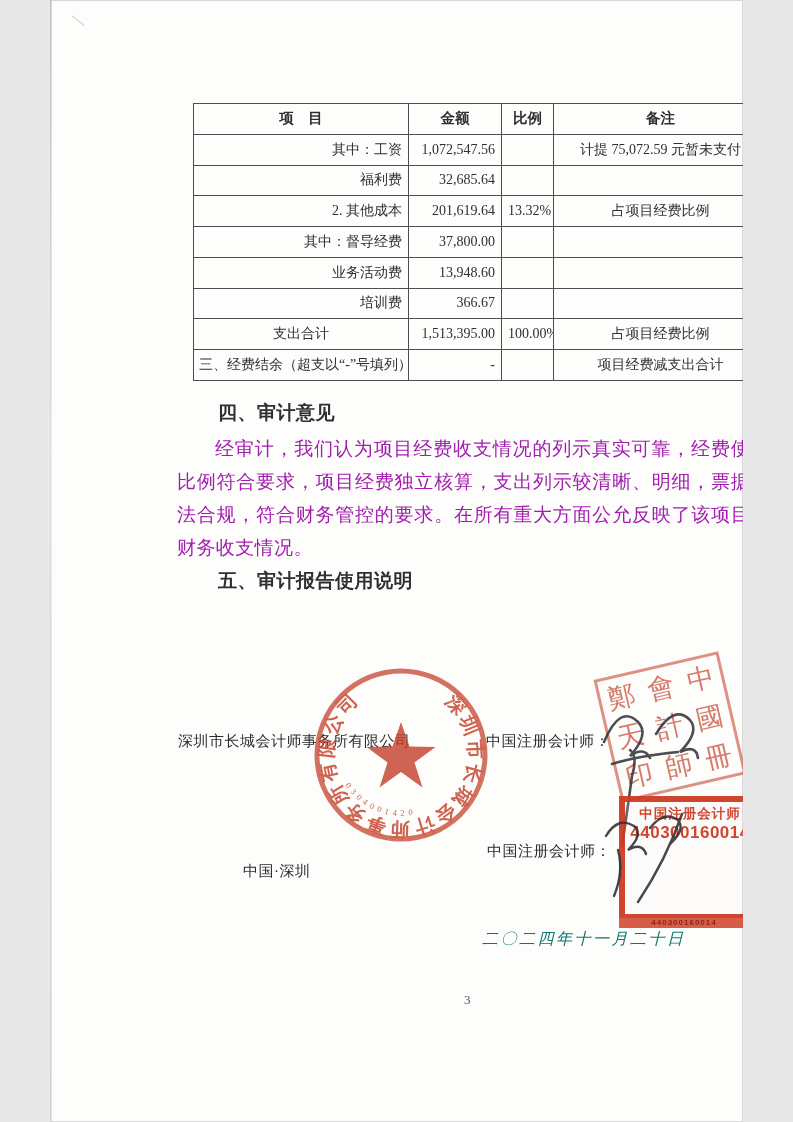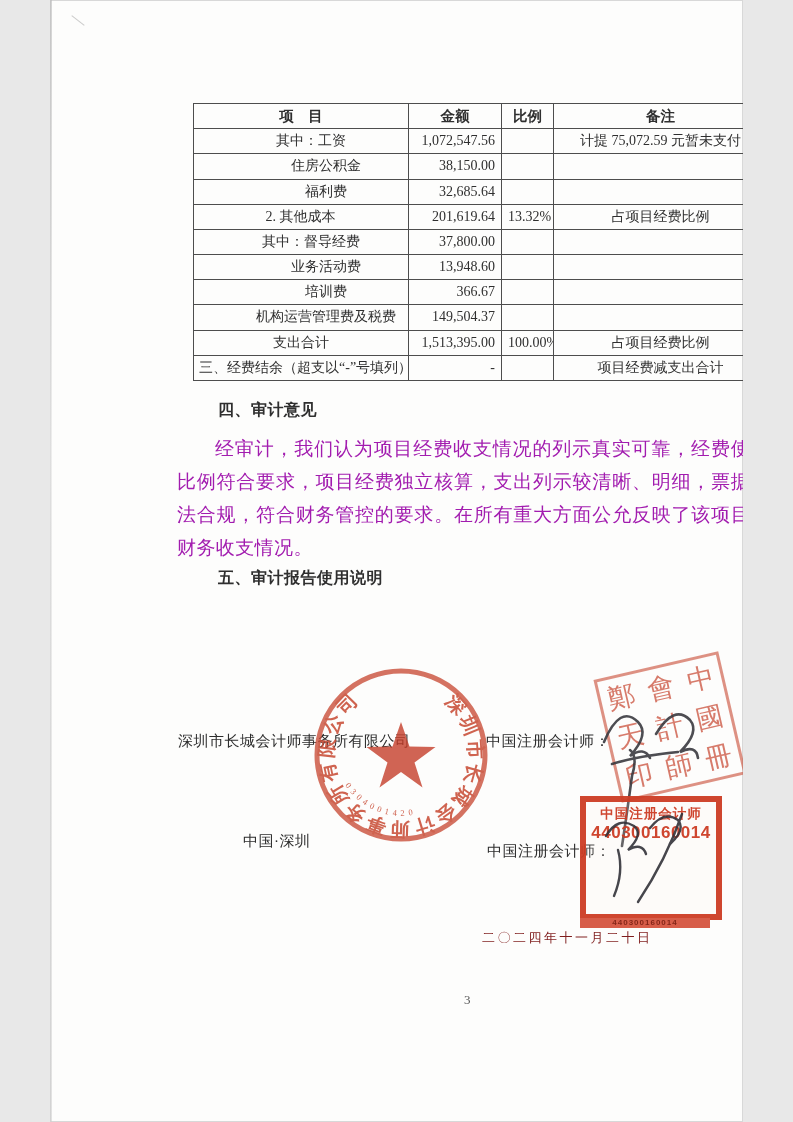--- a/index.html
+++ b/index.html
@@ -17,51 +17,51 @@
     position:absolute;left:143px;top:103px;width:574px;height:278px;
     border-collapse:collapse;table-layout:fixed;font-size:14px;
   }
   table.exp col.c1{width:215px}table.exp col.c2{width:93px}
   table.exp col.c3{width:52px}table.exp col.c4{width:214px}
   table.exp th,table.exp td{
     border:1px solid #4d4d4d;padding:0 6px;overflow:hidden;white-space:nowrap;
     font-weight:400;height:22px;
   }
   table.exp th{font-weight:700;text-align:center;font-size:14.5px;}
-  td.c-item{text-align:center;}
+  td.c-item{text-align:right;}
   td.c-item.ind0{padding-left:5px;}
   td.c-item.ind1{padding-left:26px;}
   td.c-item.ind2{padding-left:56px;}
   td.c-item.indc{text-align:center;}
   td.c-item.b{font-weight:400;}
   td.c-amt{text-align:right;padding-right:12px;}
   td.c-ratio{text-align:right;padding-right:6px;}
   td.c-note{text-align:center;padding-left:9px;}
 
   
-  .sec-title{position:absolute;left:168px;font-size:16px;font-weight:700;letter-spacing:.5px;}
+  .sec-title{position:absolute;left:168px;font-size:19px;font-weight:700;letter-spacing:.5px;}
   .sec-body{
     position:absolute;left:127px;width:593px;font-size:19px;line-height:33px;
     text-align:justify;text-indent:2em;letter-spacing:.4px;color:#a21caf;
   }
   .sig-text{position:absolute;font-size:15px;letter-spacing:.5px;color:#2d2d2d;}
-  .date-line{position:absolute;left:432px;top:929px;font-size:13px;letter-spacing:2.5px;color:#7f1d1d;}
+  .date-line{position:absolute;left:432px;top:929px;font-size:16px;letter-spacing:2.5px;color:#0f766e;font-style:italic;}
   .page-num{position:absolute;left:414px;top:992px;font-size:13px;color:#555;}
 
   
   .round-seal{position:absolute;left:262px;top:666px;width:178px;height:178px;opacity:.88;pointer-events:none;}
   .sq-seal1{
     position:absolute;left:556px;top:664px;width:122px;height:120px;
     transform:rotate(-13deg);border:3px solid rgba(201,72,50,.7);
     display:grid;grid-template-rows:repeat(3,1fr);opacity:.85;
   }
   .s1row{display:flex;justify-content:space-around;align-items:center;}
   .s1ch{font-size:27px;line-height:1;color:rgba(198,66,44,.82);font-weight:400;}
   .sq-seal2{
-    position:absolute;left:530px;top:796px;width:130px;height:112px;
+    position:absolute;left:569px;top:796px;width:130px;height:112px;
     border:6px solid #cd3d25;background:rgba(255,240,235,.15);
     display:flex;flex-direction:column;align-items:center;opacity:.95;
   }
   .s2-title{font-size:13.5px;font-weight:700;color:#cd3d25;letter-spacing:1px;margin-top:3px;white-space:nowrap;}
   .s2-name{font-size:29px;font-weight:700;color:#cd3d25;letter-spacing:12px;margin:1px 0 0 10px;line-height:1.1;white-space:nowrap;}
   .s2-num{font-size:17px;font-weight:700;color:#cd3d25;letter-spacing:.5px;font-family:"Liberation Sans","DejaVu Sans",sans-serif;white-space:nowrap;}
   .s2-strip{
     position:absolute;left:-6px;bottom:-14px;width:130px;height:10px;background:#d65540;
     font-size:8px;line-height:10px;text-align:center;color:#7d1a0c;font-weight:700;
     font-family:"Liberation Sans","DejaVu Sans",sans-serif;letter-spacing:1px;
@@ -91,26 +91,20 @@
           <th>比例</th>
           <th>备注</th>
         </tr>
         <tr>
           <td class="c-item ind1">其中：工资</td>
           <td class="c-amt">1,072,547.56</td>
           <td class="c-ratio"></td>
           <td class="c-note">计提 75,072.59 元暂未支付</td>
         </tr>
         <tr>
-          <td class="c-item ind2">住房公积金</td>
-          <td class="c-amt">38,150.00</td>
-          <td class="c-ratio"></td>
-          <td class="c-note"></td>
-        </tr>
-        <tr>
           <td class="c-item ind2">福利费</td>
           <td class="c-amt">32,685.64</td>
           <td class="c-ratio"></td>
           <td class="c-note"></td>
         </tr>
         <tr>
           <td class="c-item ind0">2. 其他成本</td>
           <td class="c-amt">201,619.64</td>
           <td class="c-ratio">13.32%</td>
           <td class="c-note">占项目经费比例</td>
@@ -127,26 +121,20 @@
           <td class="c-ratio"></td>
           <td class="c-note"></td>
         </tr>
         <tr>
           <td class="c-item ind2">培训费</td>
           <td class="c-amt">366.67</td>
           <td class="c-ratio"></td>
           <td class="c-note"></td>
         </tr>
         <tr>
-          <td class="c-item ind2">机构运营管理费及税费</td>
-          <td class="c-amt">149,504.37</td>
-          <td class="c-ratio"></td>
-          <td class="c-note"></td>
-        </tr>
-        <tr>
           <td class="c-item indc b">支出合计</td>
           <td class="c-amt">1,513,395.00</td>
           <td class="c-ratio">100.00%</td>
           <td class="c-note">占项目经费比例</td>
         </tr>
         <tr>
           <td class="c-item ind0 b">三、经费结余（超支以“-”号填列）</td>
           <td class="c-amt">-</td>
           <td class="c-ratio"></td>
           <td class="c-note">项目经费减支出合计</td>
@@ -154,21 +142,21 @@
       </tbody>
   </table>
 
   <div class="sec-title" style="top:400px">四、审计意见</div>
   <div class="sec-body" style="top:432px">经审计，我们认为项目经费收支情况的列示真实可靠，经费使用比例符合要求，项目经费独立核算，支出列示较清晰、明细，票据合法合规，符合财务管控的要求。在所有重大方面公允反映了该项目的财务收支情况。</div>
 
   <div class="sec-title" style="top:568px">五、审计报告使用说明</div>
 
   <div class="sig-text" style="left:128px;top:732px">深圳市长城会计师事务所有限公司</div>
   <div class="sig-text" style="left:436px;top:732px">中国注册会计师：</div>
-  <div class="sig-text" style="left:193px;top:832px">中国·深圳</div>
+  <div class="sig-text" style="left:193px;top:862px">中国·深圳</div>
   <div class="sig-text" style="left:437px;top:842px">中国注册会计师：</div>
   <div class="date-line">二〇二四年十一月二十日</div>
   <div class="page-num">3</div>
 
   <svg class="round-seal" viewBox="0 0 178 178">
     <defs>
       <path id="arcTop" d="M 89 157 A 68 68 0 1 1 89.01 157" transform="rotate(-155 89 89)"></path>
       <path id="arcBot" d="M 25 100 A 66 66 0 0 0 153 100"></path>
     </defs>
     <circle cx="89" cy="89" r="84" fill="none" stroke="#c94e38" stroke-width="5" opacity=".9"></circle>

